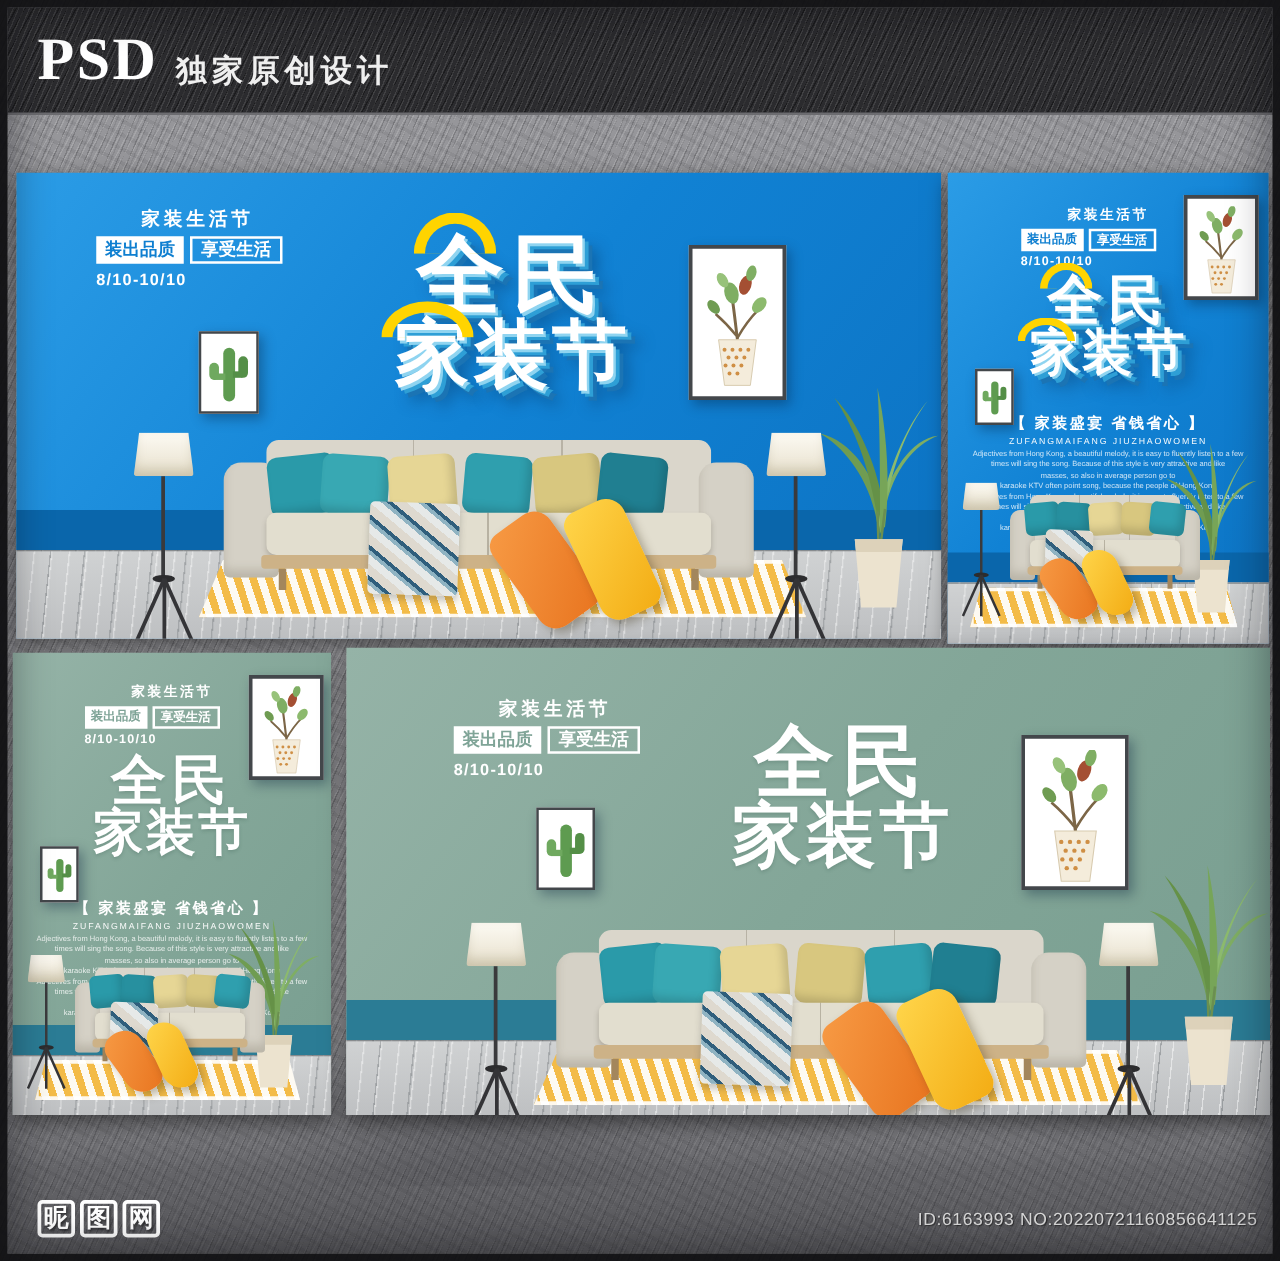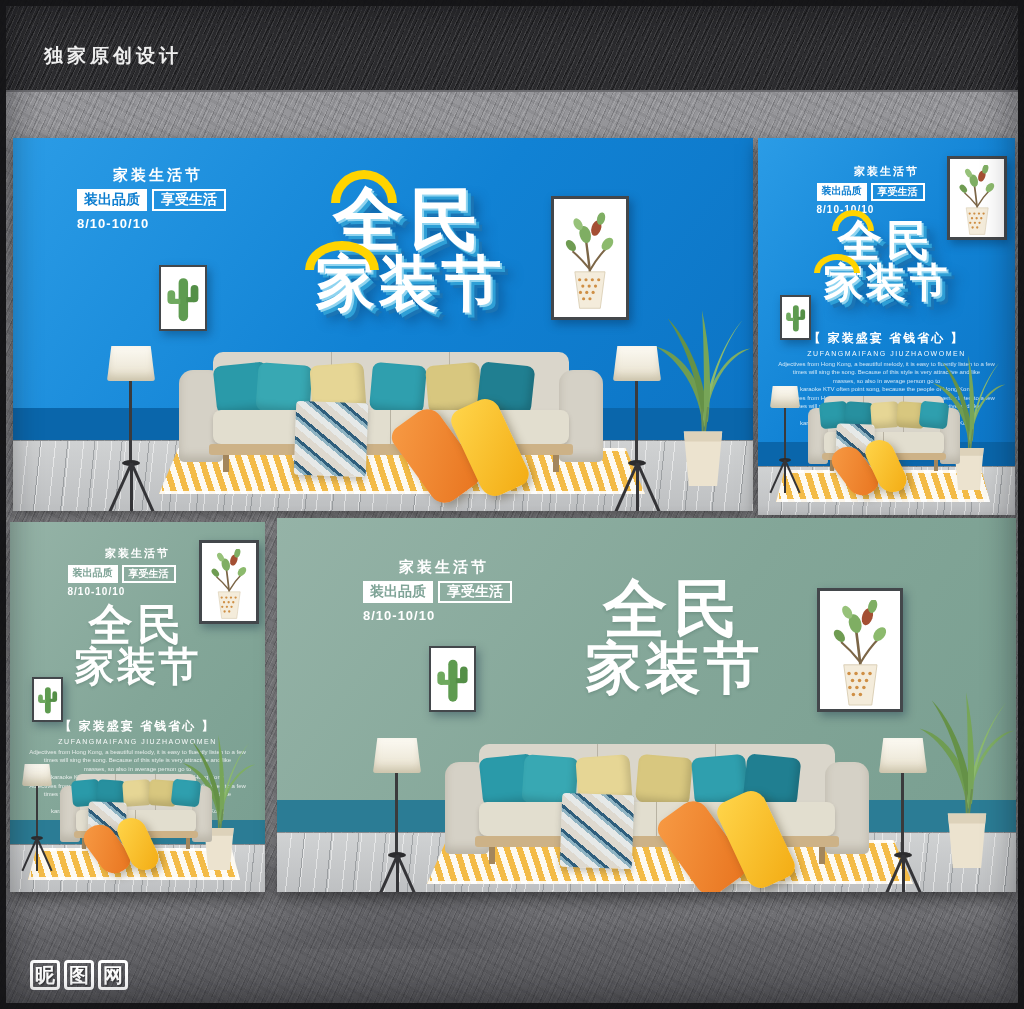--- a/index.html
+++ b/index.html
@@ -18,21 +18,21 @@
       radial-gradient(260px 140px at 38% 93%, rgba(30,30,36,.22), transparent 70%),
       radial-gradient(170px 90px at 88% 90%, rgba(30,30,36,.20), transparent 70%);}
   .band-top{position:absolute;left:6px;right:6px;top:6px;height:86px;z-index:4;
     display:flex;align-items:center;padding-left:24px;box-sizing:border-box;
     background-color:#2b2b2e;border-bottom:2px solid #6c6c70;
     background-image:
       repeating-linear-gradient(113deg, rgba(255,255,255,.10) 0 1px, transparent 1px 4px),
       repeating-linear-gradient(119deg, rgba(0,0,0,.35) 0 1px, transparent 1px 6px);}
   .psd{font-family:"Liberation Serif","DejaVu Serif",serif;font-weight:bold;font-size:48px;
     color:#ffffff;letter-spacing:2px;line-height:1;}
-  .tagline{font-size:19px;color:#efefef;font-weight:bold;letter-spacing:4px;margin-left:14px;margin-top:16px;text-align:right;}
+  .tagline{font-size:25px;color:#efefef;font-weight:bold;letter-spacing:4px;margin-left:14px;margin-top:16px;text-align:right;}
   .bottom-shade{position:absolute;left:6px;right:6px;bottom:6px;height:150px;z-index:5;
     background:linear-gradient(180deg, rgba(28,28,32,0), rgba(28,28,32,.40) 55%, rgba(28,28,32,.52));}
   .footer{position:absolute;left:30px;right:18px;bottom:12px;height:44px;z-index:20;
     display:flex;align-items:center;justify-content:space-between;}
   .logo-wrap{display:flex;align-items:center;}
   .logo-char{display:inline-block;border:3px solid #fff;border-radius:4px;color:#fff;
     font-weight:bold;font-size:20px;line-height:1;padding:2px 2px;margin-right:4px;
     text-shadow:1px 1px 2px rgba(0,0,0,.5);}
   .logo-url{color:#fff;font-weight:bold;font-size:24px;margin-left:8px;letter-spacing:1px;
     text-shadow:1px 1px 2px rgba(0,0,0,.5);}
@@ -184,20 +184,21 @@
       <path d="M36 142 h38 l-5 54 h-28 Z" fill="#ece3cf"></path>
       <path d="M36 142 h38 l-1 10 h-36 Z" fill="#ddd2ba"></path>
     </g>
   </defs>
 </svg>
 
 <div class="canvas">
   <div class="smudges"></div>
 
   <div class="band-top">
+    <span class="psd">PSD</span>
     <span class="tagline">独家原创设计</span>
   </div>
 
   <div class="poster wide theme-blue" style="left:13px;top:138px;width:740px;height:373px">
     <div class="wall"></div>
     <div class="skirt" style="top:270px;height:32px"></div>
     <div class="floor" style="top:302px"></div>
     <div class="rug" style="left:146px;top:310px;width:486px;height:46px"></div>
     <div class="frame thin" style="left:146px;top:127px;width:48px;height:66px">
       <svg viewBox="0 0 44 64">
@@ -465,14 +466,15 @@
   </div>
 
   <div class="bottom-shade"></div>
 
   <div class="footer">
     <div class="logo-wrap">
       <span class="logo-char">昵</span>
       <span class="logo-char">图</span>
       <span class="logo-char">网</span>
     </div>
+    <div class="id-text">ID:6163993 NO:20220721160856641125</div>
   </div>
 </div>
 
 </body></html>

